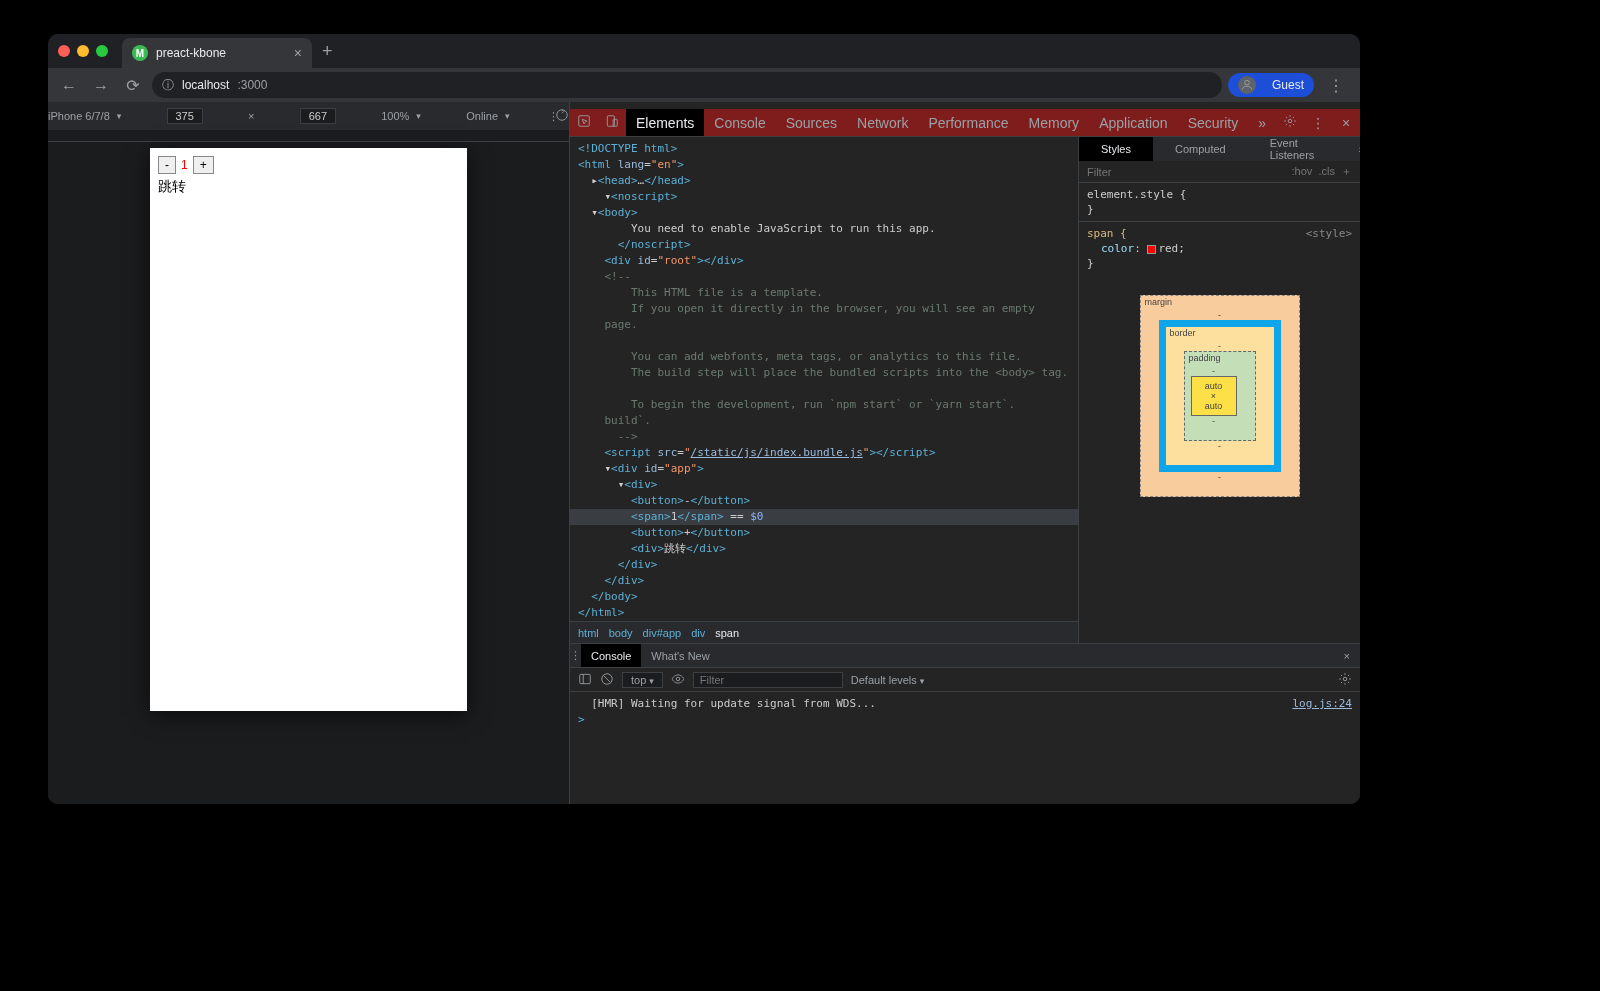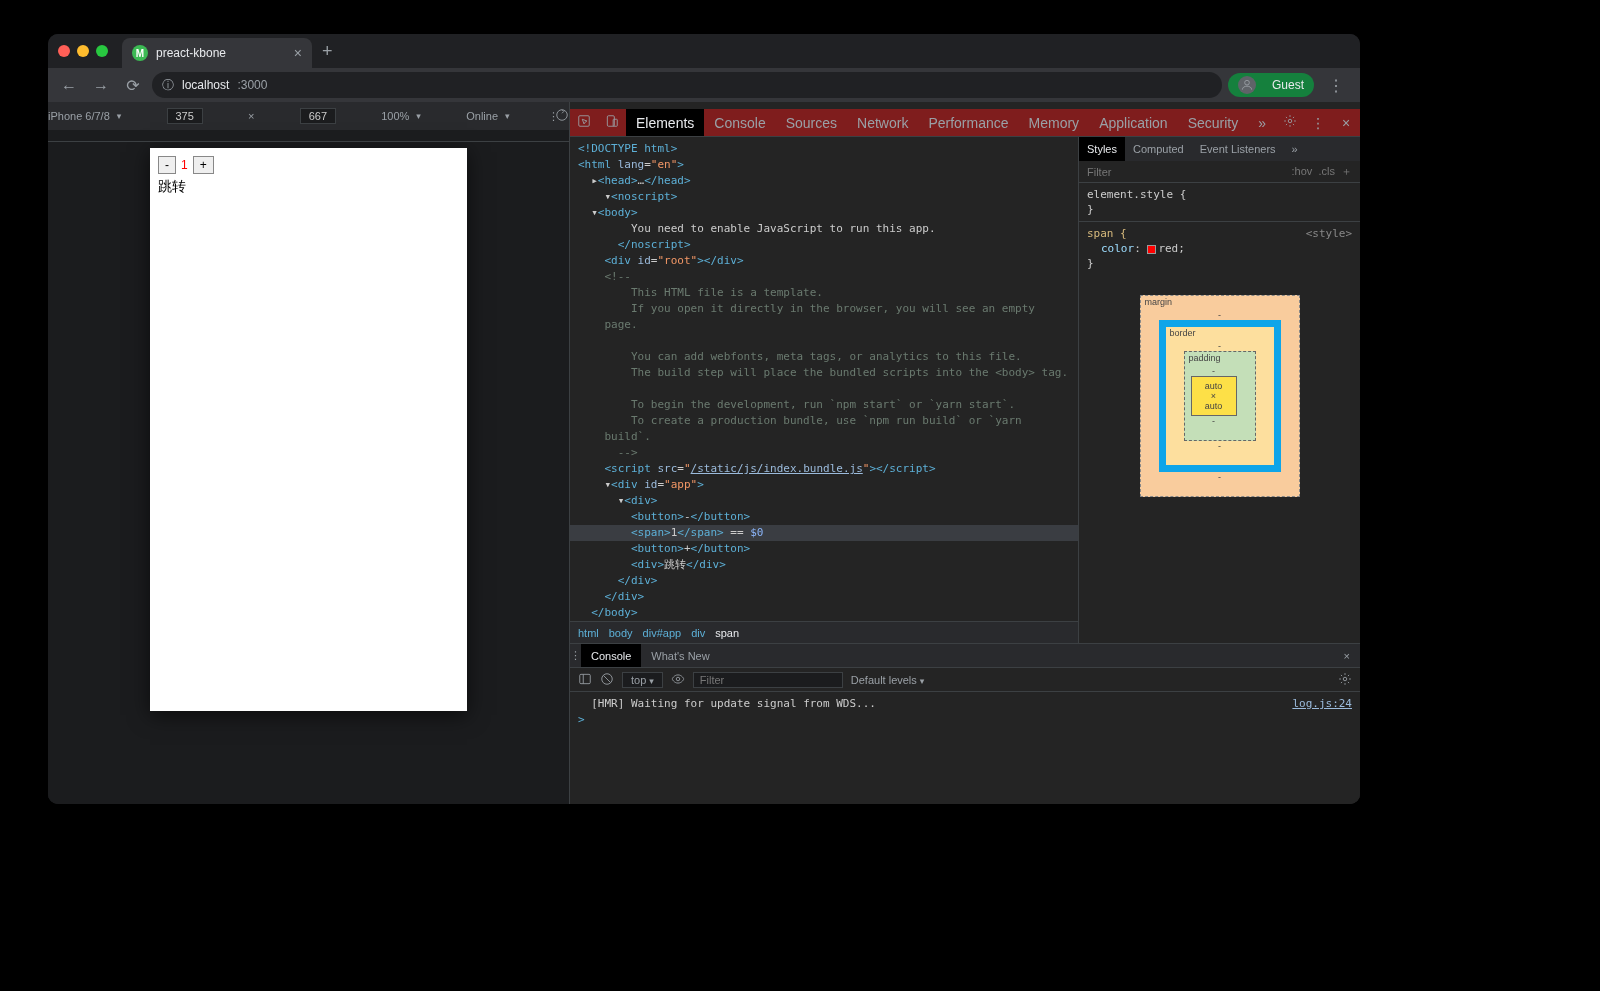--- a/index.html
+++ b/index.html
@@ -45,21 +45,21 @@
 .tab-close{margin-left:auto;color:#9aa0a6;font-size:14px;}
 .newtab{color:#9aa0a6; font-size:18px; padding:0 10px;}
 
 .urlbar {
   height:34px; background:#35363a; display:flex; align-items:center;
   padding:0 8px; gap:6px; color:#9aa0a6;
 }
 .nav-btn{width:26px;height:26px;display:flex;align-items:center;justify-content:center;border-radius:50%;font-size:16px;}
 .omnibox{flex:1; background:#202124; height:26px; border-radius:13px; display:flex;align-items:center;padding:0 10px;gap:8px;color:#9aa0a6;}
 .omnibox .host{color:#e8eaed;}
-.guest{display:flex;align-items:center;gap:16px;background:#15803d;padding:3px 10px;border-radius:13px;color:#e8eaed;}
+.guest{display:flex;align-items:center;gap:16px;background:#1d4ed8;padding:3px 10px;border-radius:13px;color:#e8eaed;}
 .avatar-ico{width:18px;height:18px;border-radius:50%;background:#5f6368;display:flex;align-items:center;justify-content:center;}
 .kebab{padding:0 8px;font-size:16px;}
 
 .content { flex:1; display:flex; overflow:hidden;}
 .left-pane{ width:600px; background:#1b1c1e; display:flex; flex-direction:column; border-right:1px solid #3c4043;}
 
 .device-bar{height:28px;background:#292a2d;display:flex;align-items:center;justify-content:space-between;gap:8px;color:#9aa0a6;font-size:11px;position:relative;}
 .device-sel{display:flex;align-items:center;gap:4px;}
 .dim-box{background:#1b1c1e;border:1px solid #3c4043;padding:1px 6px;color:#ccc;width:36px;text-align:center;}
 .caret::after{content:"▾";margin-left:3px;font-size:9px;}
@@ -84,21 +84,21 @@
 .elements{flex:1;overflow:auto;font-family:Menlo,Consolas,monospace;font-size:11px;line-height:16px;color:#ccc;padding:4px 0;}
 .ln{white-space:pre;padding:0 8px;}
 .ln.sel{background:#3a3d42;}
 .t-tag{color:#5db0d7;} .t-attr{color:#9bbbdc;} .t-str{color:#f29766;} .t-comm{color:#6a7a6f;} .t-link{color:#9bbbdc;text-decoration:underline;}
 .breadcrumb{height:22px;background:#292a2d;border-top:1px solid #3c4043;display:flex;align-items:center;padding:0 8px;gap:10px;font-size:11px;}
 .breadcrumb span{color:#5db0d7;}
 .breadcrumb .cur{color:#e8eaed;}
 
 .styles-pane{width:282px;border-left:1px solid #3c4043;display:flex;flex-direction:column;background:#242424;}
 .sp-tabs{height:24px;display:flex;align-items:center;background:#292a2d;font-size:11px;color:#9aa0a6;}
-.sp-tab{padding:0 8px;height:100%;display:flex;align-items:center;}
+.sp-tab{padding:0 22px;height:100%;display:flex;align-items:center;}
 .sp-tab.active{background:#000;color:#e8eaed;}
 .sp-filter{height:22px;display:flex;align-items:center;padding:0 8px;border-bottom:1px solid #3c4043;color:#777;font-size:11px;justify-content:space-between;}
 .sp-rules{padding:4px 8px;font-family:Menlo,Consolas,monospace;font-size:11px;line-height:15px;}
 .sp-rules .sel-txt{color:#d7ba7d;}
 .sp-rules .prop{color:#9cdcfe;margin-left:14px;}
 .sp-rules .val{color:#ccc;}
 .sw{display:inline-block;width:9px;height:9px;background:red;border:1px solid #999;vertical-align:middle;margin-right:2px;}
 .sp-rules .src{float:right;color:#888;}
 
 .boxmodel{margin:20px auto; width:160px;font-size:9px;color:#444;text-align:center;}
@@ -233,21 +233,20 @@
               <div class="ln">    <span class="t-tag">&lt;div </span><span class="t-attr">id</span>=<span class="t-str">"root"</span><span class="t-tag">&gt;&lt;/div&gt;</span></div>
               <div class="ln">    <span class="t-comm">&lt;!--</span></div>
               <div class="ln">        <span class="t-comm">This HTML file is a template.</span></div>
               <div class="ln">        <span class="t-comm">If you open it directly in the browser, you will see an empty</span></div>
               <div class="ln">    <span class="t-comm">page.</span></div>
               <div class="ln">    <span class="t-comm"> </span></div>
               <div class="ln">        <span class="t-comm">You can add webfonts, meta tags, or analytics to this file.</span></div>
               <div class="ln">        <span class="t-comm">The build step will place the bundled scripts into the &lt;body&gt; tag.</span></div>
               <div class="ln">    <span class="t-comm"> </span></div>
               <div class="ln">        <span class="t-comm">To begin the development, run `npm start` or `yarn start`.</span></div>
-              <div class="ln">        <span class="t-comm">To create a production bundle, use `npm run build` or `yarn</span></div>
               <div class="ln">    <span class="t-comm">build`.</span></div>
               <div class="ln">      <span class="t-comm">--&gt;</span></div>
               <div class="ln">    <span class="t-tag">&lt;script </span><span class="t-attr">src</span>=<span class="t-str">"</span><span class="t-link">/static/js/index.bundle.js</span><span class="t-str">"</span><span class="t-tag">&gt;&lt;/script&gt;</span></div>
               <div class="ln">    ▾<span class="t-tag">&lt;div </span><span class="t-attr">id</span>=<span class="t-str">"app"</span><span class="t-tag">&gt;</span></div>
               <div class="ln">      ▾<span class="t-tag">&lt;div&gt;</span></div>
               <div class="ln">        <span class="t-tag">&lt;button&gt;</span>-<span class="t-tag">&lt;/button&gt;</span></div>
               <div class="ln sel">        <span class="t-tag">&lt;span&gt;</span>1<span class="t-tag">&lt;/span&gt;</span> == <span style="color:#8ab4f8">$0</span></div>
               <div class="ln">        <span class="t-tag">&lt;button&gt;</span>+<span class="t-tag">&lt;/button&gt;</span></div>
               <div class="ln">        <span class="t-tag">&lt;div&gt;</span>跳转<span class="t-tag">&lt;/div&gt;</span></div>
               <div class="ln">      <span class="t-tag">&lt;/div&gt;</span></div>

